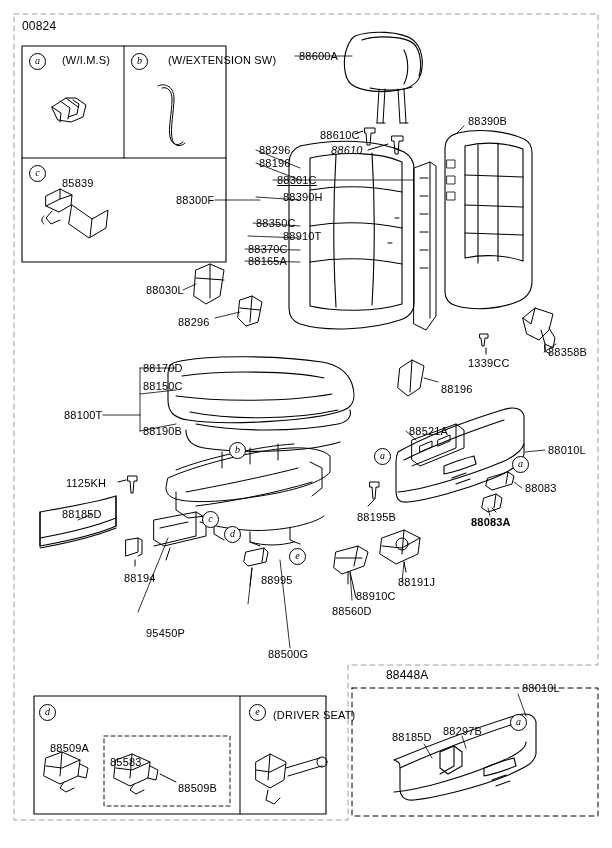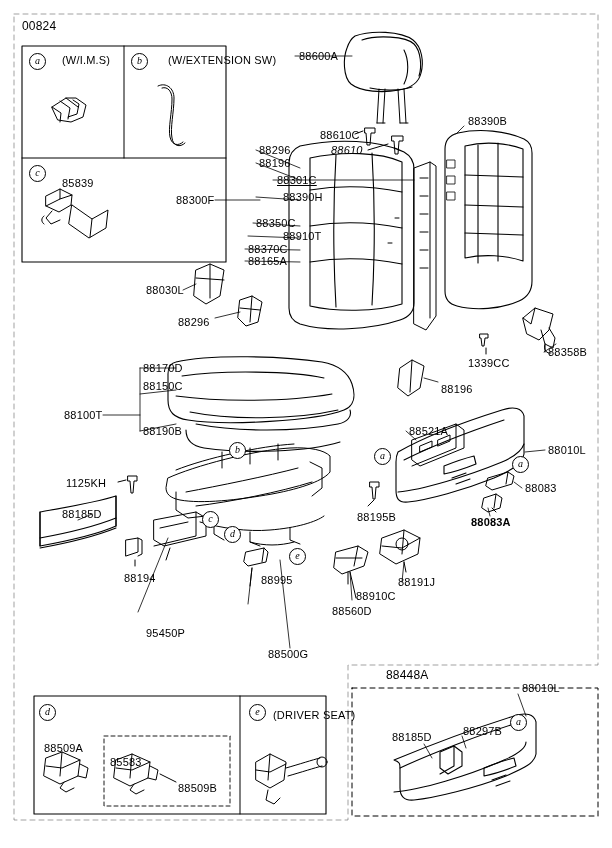--- a/index.html
+++ b/index.html
@@ -380,25 +380,25 @@
   <div class="lbl" style="left:62px; top:508px;">88185D</div>
   <div class="lbl" style="left:124px; top:572px;">88194</div>
   <div class="lbl" style="left:146px; top:627px;">95450P</div>
   <div class="lbl" style="left:237px; top:574px;margin-left:24px;">88995</div>
   <div class="lbl" style="left:356px; top:590px;">88910C</div>
   <div class="lbl" style="left:332px; top:605px;">88560D</div>
   <div class="lbl" style="left:398px; top:576px;">88191J</div>
   <div class="lbl" style="left:268px; top:648px;">88500G</div>
 
   <div class="lbl" style="left:522px; top:682px;">88010L</div>
-  <div class="lbl" style="left:443px; top:725px;margin-left:20px;">88297B</div>
+  <div class="lbl" style="left:443px; top:725px;">88297B</div>
   <div class="lbl" style="left:392px; top:731px;">88185D</div>
   <div class="lbl big" style="left:358px; top:669px;margin-left:28px;">88448A</div>
 
-  <div class="lbl" style="left:44px; top:742px;">88509A</div>
+  <div class="lbl" style="left:50px; top:742px;">88509A</div>
   <div class="lbl" style="left:178px; top:782px;">88509B</div>
   <div class="lbl" style="left:110px; top:740px;margin-top:16px;">85583</div>
   <div class="lbl" style="left:273px; top:709px;">(DRIVER SEAT)</div>
 
   <div class="circ" style="left:29px; top:53px;">a</div>
   <div class="circ" style="left:131px; top:53px;">b</div>
   <div class="circ" style="left:29px; top:165px;">c</div>
   <div class="circ" style="left:229px; top:442px;">b</div>
   <div class="circ" style="left:374px; top:448px;">a</div>
   <div class="circ" style="left:512px; top:456px;">a</div>

